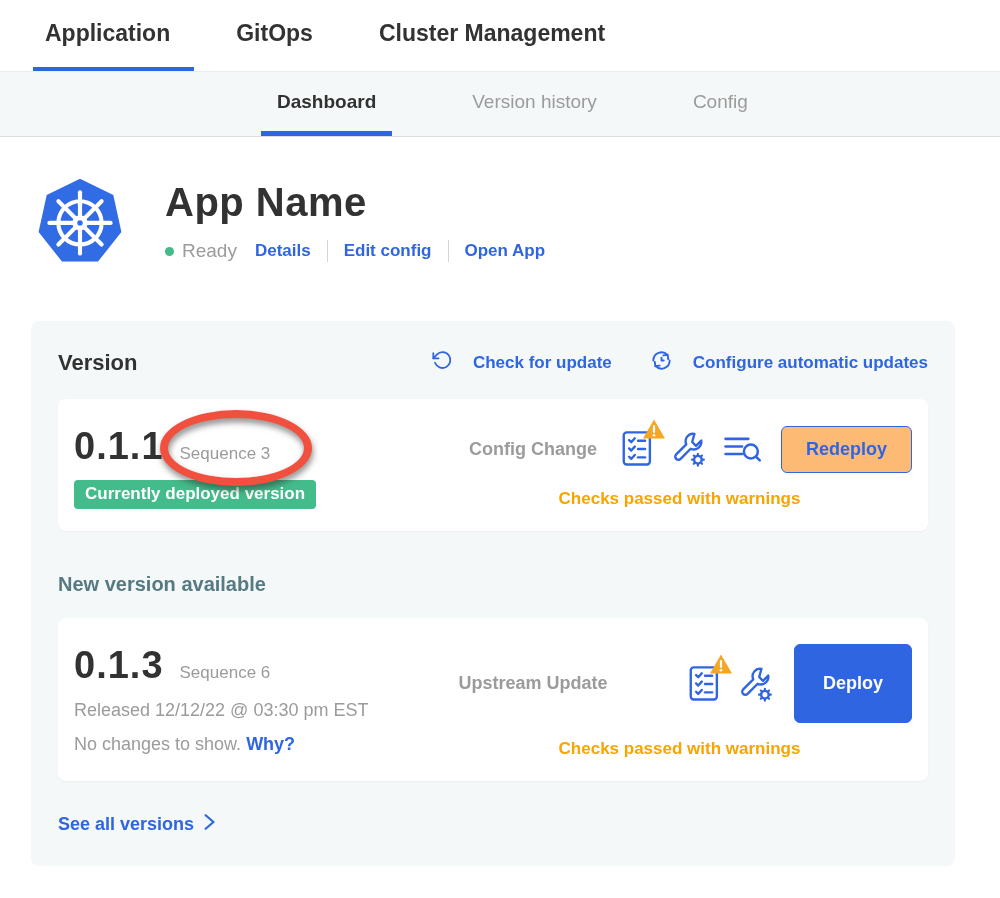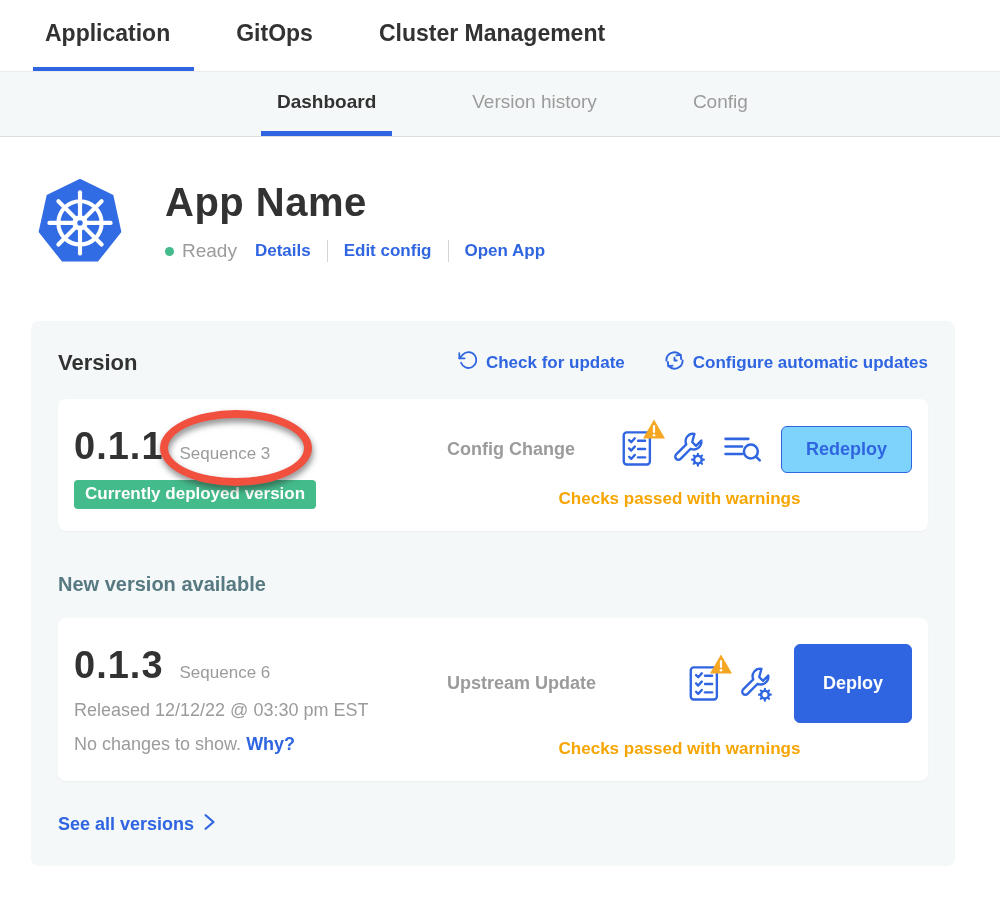--- a/index.html
+++ b/index.html
@@ -45,21 +45,21 @@
   .hdr-link { font-size:17px; font-weight:700; color:#2f65e0; cursor:pointer; text-decoration:none; }
   .hdr-sep { width:0; border-left:1px solid #d2d5d8; height:22px; margin:0 16px; }
   
   .version-panel {
     position:relative; margin:52px 0 0 31px; width:924px;
     background:#f4f8f9; border-radius:8px; padding:28px 27px 30px 27px;
   }
   .panel-head { display:flex; align-items:center; }
   .panel-title { font-size:22px; font-weight:700; color:#323232; }
   .panel-actions { margin-left:auto; display:flex; align-items:center; gap:38px; }
-  .panel-action { display:flex; align-items:center; gap:7px; font-size:17px; font-weight:700; color:#2f65e0; cursor:pointer; }
+  .panel-action { display:flex; align-items:center; gap:20px; font-size:17px; font-weight:700; color:#2f65e0; cursor:pointer; }
   .release-card {
     background:#ffffff; border-radius:8px; box-shadow:0 1px 2px rgba(50,50,70,0.04);
     margin-top:22px; padding:26px 16px 22px 16px; display:flex;gap:17px;
   }
   .release-left { width:332px; flex-shrink:0; }
   .version-row { position:relative; display:flex; align-items:baseline; }
   .version-number { font-size:38px; font-weight:700; color:#323232; letter-spacing:1px; }
   .version-sequence { font-size:17px; font-weight:400; color:#9b9b9b; margin-left:16px; }
   .deployed-badge {
     display:inline-block; margin-top:12px; padding:4px 11px 5px 11px;
@@ -68,29 +68,29 @@
   .meta-line { margin-top:13px; font-size:18px; font-weight:500; color:#9b9b9b; }
   .why-link { color:#2f65e0; font-weight:700; cursor:pointer; }
   .annotation-ellipse {
     position:absolute; left:86px; top:-15px; width:152px; height:76px;
     border:8px solid #f2503e; border-radius:50%;
     filter:drop-shadow(1px 4px 3px rgba(40,40,40,0.55));
     pointer-events:none;
   }
   .release-right { flex:1; display:flex; flex-direction:column; justify-content:center; padding-left:24px; }
   .release-actions-row { display:flex; align-items:center; }
-  .source-label { width:172px; font-size:18px; font-weight:700; color:#9b9b9b; flex-shrink:0; }
+  .source-label { width:172px; font-size:18px; font-weight:700; color:#9b9b9b; flex-shrink:0;text-align:center; }
   .check-icons { display:flex; align-items:center; gap:16px; margin-left:auto; }
   .check-icon { position:relative; cursor:pointer; line-height:0; }
   .warn-badge { position:absolute; top:-12px; right:-11px; line-height:0; }
   .btn {
     font-family:inherit; font-size:18px; font-weight:700; border-radius:6px;
     padding:12px 24px; margin-left:20px; cursor:pointer;
   }
-  .btn-outline { background:#7dd3fc; color:#2f65e0; border:1.5px solid #2f65e0; }
+  .btn-outline { background:#fdba74; color:#2f65e0; border:1.5px solid #2f65e0; }
   .btn-solid { background:#2f65e0; color:#ffffff; border:1.5px solid #2f65e0; padding:28px 28px; }
   .checks-status { margin-top:16px; text-align:center; font-size:17px; font-weight:700; color:#f7a500; }
   .new-version-heading { margin-top:42px; font-size:20px; font-weight:700; color:#577981; }
   .see-all-row { display:flex; align-items:center; gap:8px; margin-top:32px; font-size:18px; font-weight:700; color:#2f65e0; cursor:pointer; }
   .icon-blue { stroke:#2f65e0; fill:none; stroke-width:2; stroke-linecap:round; stroke-linejoin:round; }
 </style>
 </head>
 <body>
 
 <nav class="top-nav">

